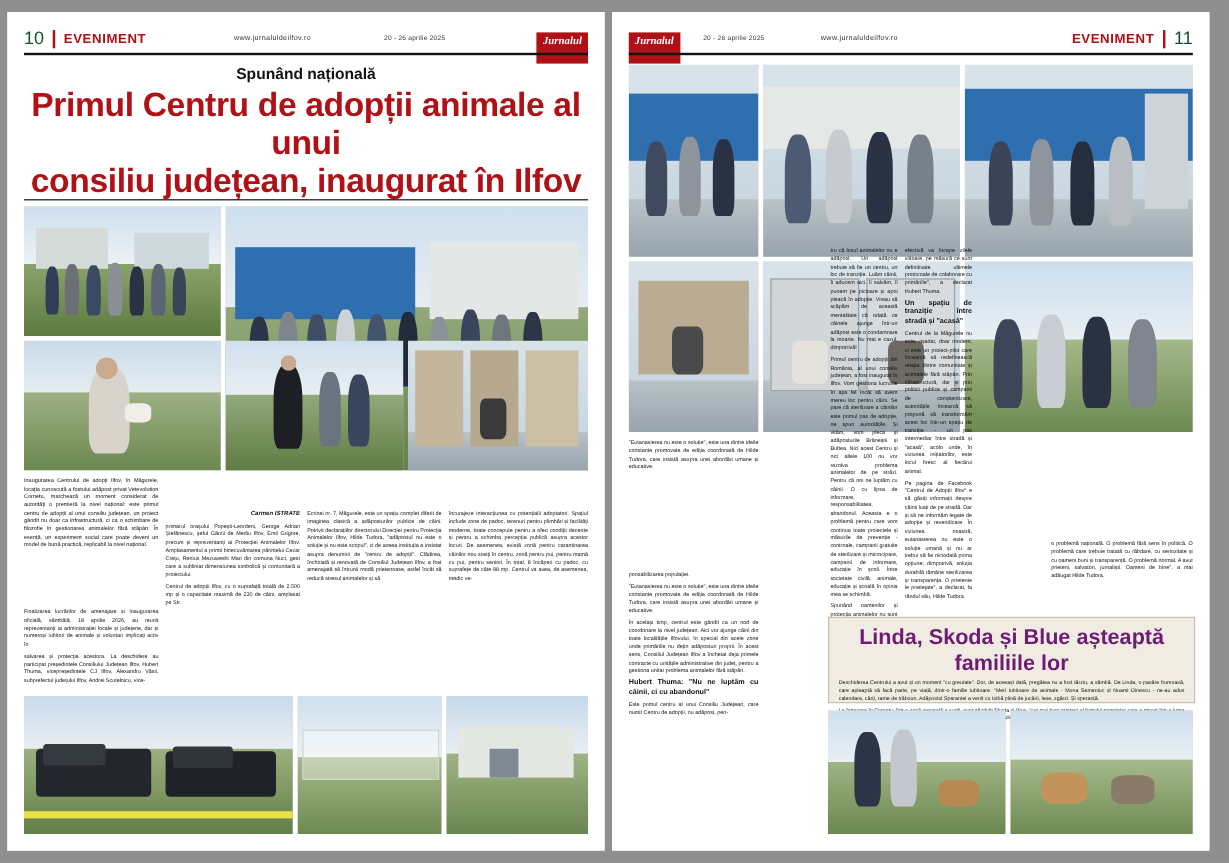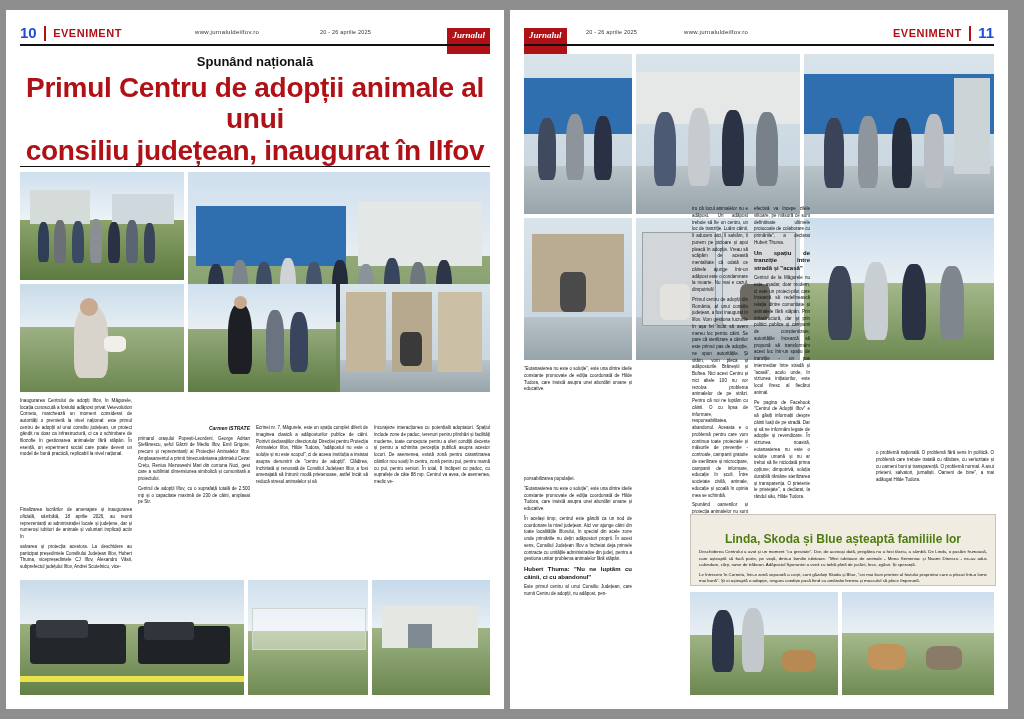--- a/index.html
+++ b/index.html
@@ -5,21 +5,21 @@
   html,body{margin:0;padding:0;background:#9a9a9a;}
   body{font-family:"Liberation Sans", sans-serif;}
   .spread{width:1024px;height:719px;position:relative;background:#8e8e8e;overflow:hidden;}
   .page{position:absolute;top:10px;height:699px;background:#ffffff;overflow:hidden;}
   .page-left{left:6px;width:498px;}
   .page-right{left:510px;width:498px;}
 
   
   .hdr{position:absolute;top:14px;left:14px;right:14px;height:22px;}
   .hdr .line{position:absolute;left:0;right:0;bottom:0;height:2px;background:#111;}
-  .pg-num{font-size:15px;font-weight:bold;color:#1d4ed8;line-height:16px;}
+  .pg-num{font-size:15px;font-weight:normal;color:#14532d;line-height:16px;}
   .sect{font-size:11px;font-weight:bold;color:#b01116;letter-spacing:.5px;line-height:16px;}
   .hdr-site{font-size:6px;color:#333;letter-spacing:.3px;}
   .hdr-date{font-size:5.5px;color:#333;letter-spacing:.2px;}
   .masthead{display:inline-block;background:#b01116;color:#fff;font-weight:bold;font-style:italic;
             font-size:9px;padding:2px 5px 14px 5px;line-height:10px;font-family:"Liberation Serif",serif;}
   .flex{display:flex;align-items:center;}
   .gap6{gap:6px;}
 
   
   .kicker{position:absolute;top:44px;left:14px;right:14px;text-align:center;font-size:13px;font-weight:bold;color:#111;}
@@ -39,21 +39,21 @@
   .cap{position:absolute;font-size:4.6px;line-height:1.45;color:#111;text-align:justify;}
 
   
   .col{position:absolute;font-size:4.5px;line-height:1.5;color:#111;text-align:justify;
        font-family:"Liberation Sans",sans-serif;}
   .byline{font-size:5px;font-weight:bold;font-style:italic;text-align:right;margin-bottom:3px;}
   .sub-h{font-weight:bold;font-size:6px;line-height:1.25;margin:3px 0 3px 0;color:#111;}
 
   
   .box{position:absolute;background:#f1ece2;border:1px solid #c9c2b4;}
-  .box-title{color:#4d7c0f;font-weight:bold;font-size:12px;text-align:center;padding:17px 2px 3px 2px;}
+  .box-title{color:#701a75;font-weight:bold;font-size:18px;text-align:center;padding:6px 2px 3px 2px;}
   .tiny{font-size:4.4px;line-height:1.5;text-align:justify;color:#111;}
 </style>
 </head>
 <body>
 
 <div class="spread">
 
   <div class="page page-left">
 
     <div class="hdr">

